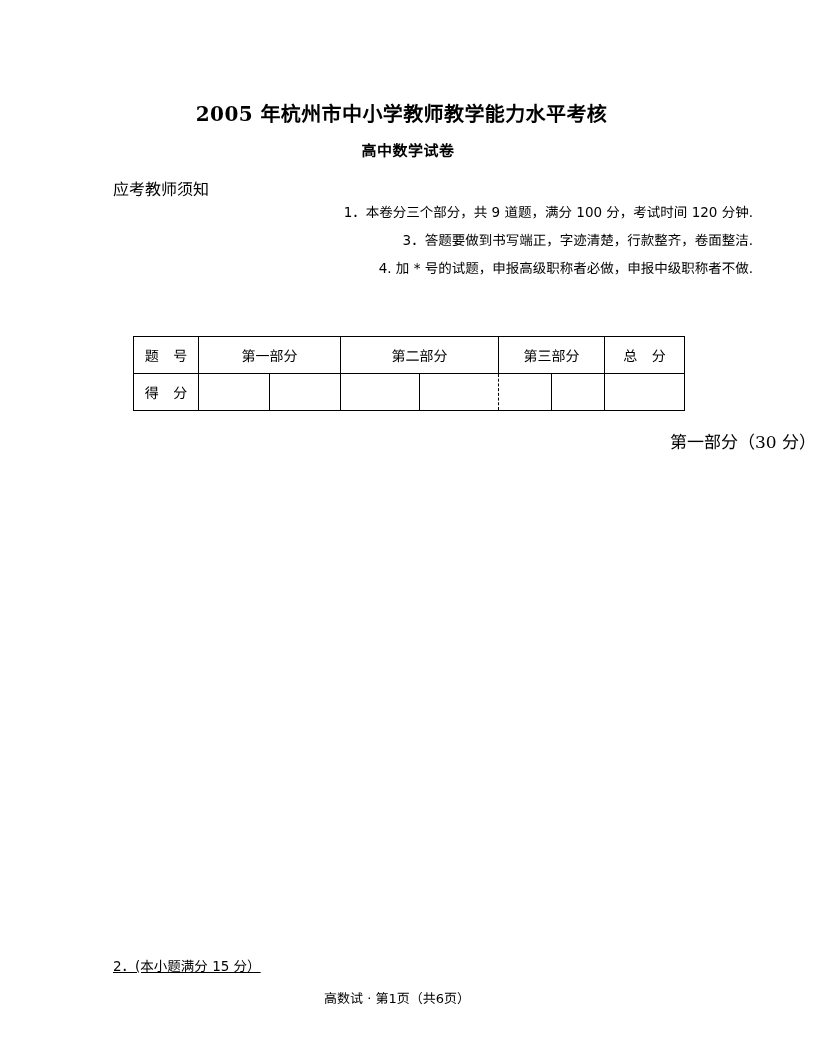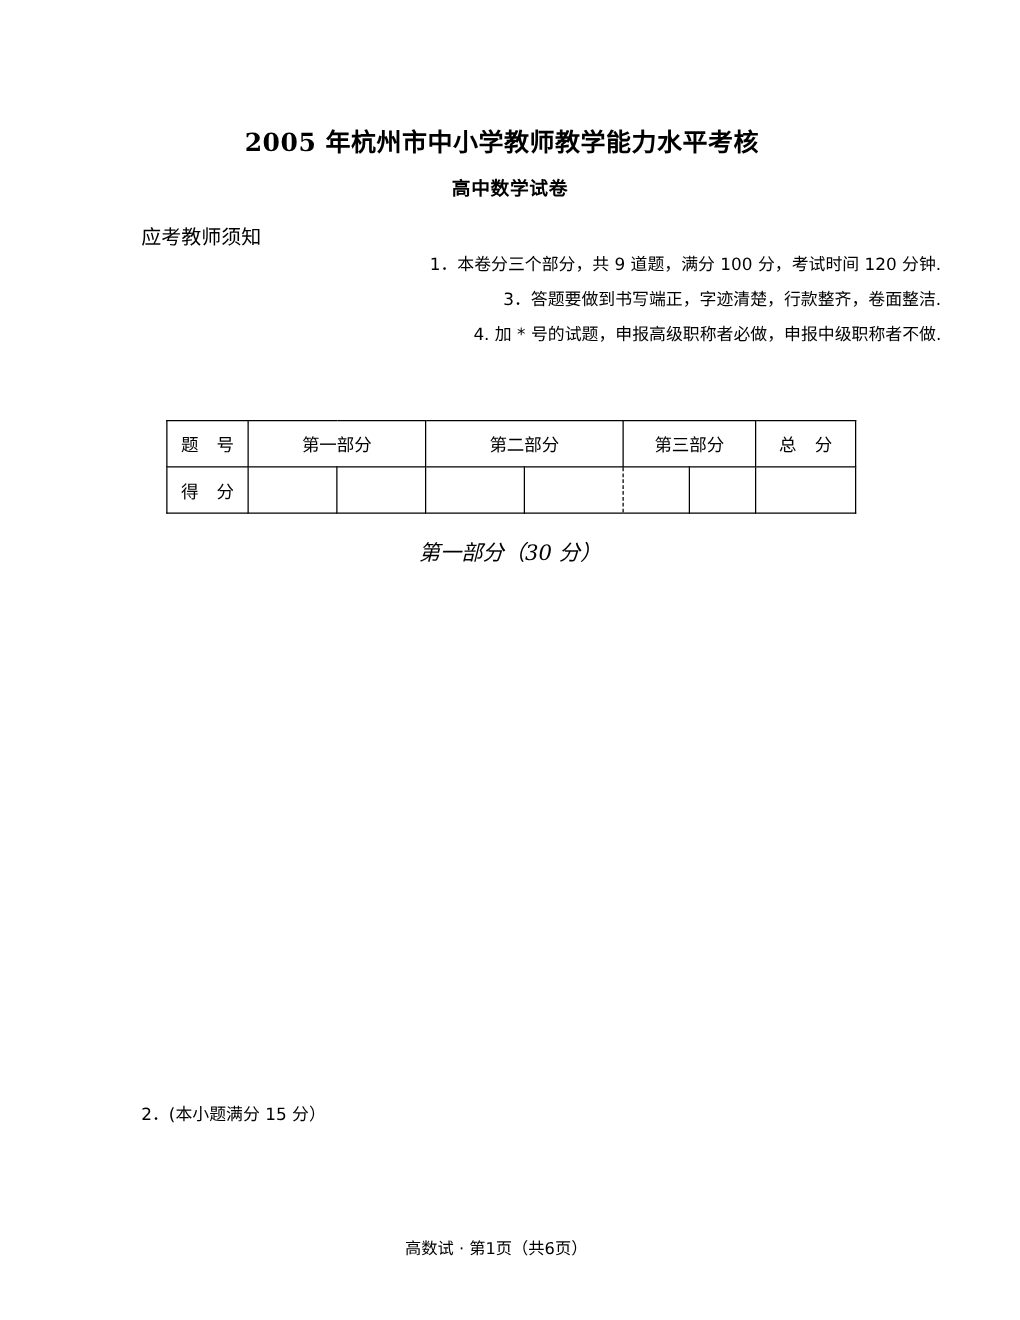--- a/index.html
+++ b/index.html
@@ -97,38 +97,37 @@
   }
   .cell-nodashleft {
     border-left: 0 !important;
   }
 
   
   .section-heading {
     position: absolute;
     left: 0; top: 428px;
     width: 816px;
-    text-align: center;
+    text-align: right;
     font-family: "DejaVu Serif", "Liberation Serif", serif;
     font-size: 17px;
     white-space: nowrap;
-    font-style: italic;
   }
 
   
   .question {
     position: absolute;
     left: 113px;
     width: 615px;
     font-family: "DejaVu Sans", "Liberation Sans", sans-serif;
     font-size: 13.5px;
     line-height: 24px;
   }
   .q1 { top: 462px; }
-  .q2 { top: 880px; }
+  .q2 { top: 954px; text-decoration: underline; }
   .q-label { white-space: nowrap; }
   .q-body {
     text-indent: 28px;
     text-align: justify;
   }
 
   
   .footer {
     position: absolute;
     left: 0; top: 988px;

